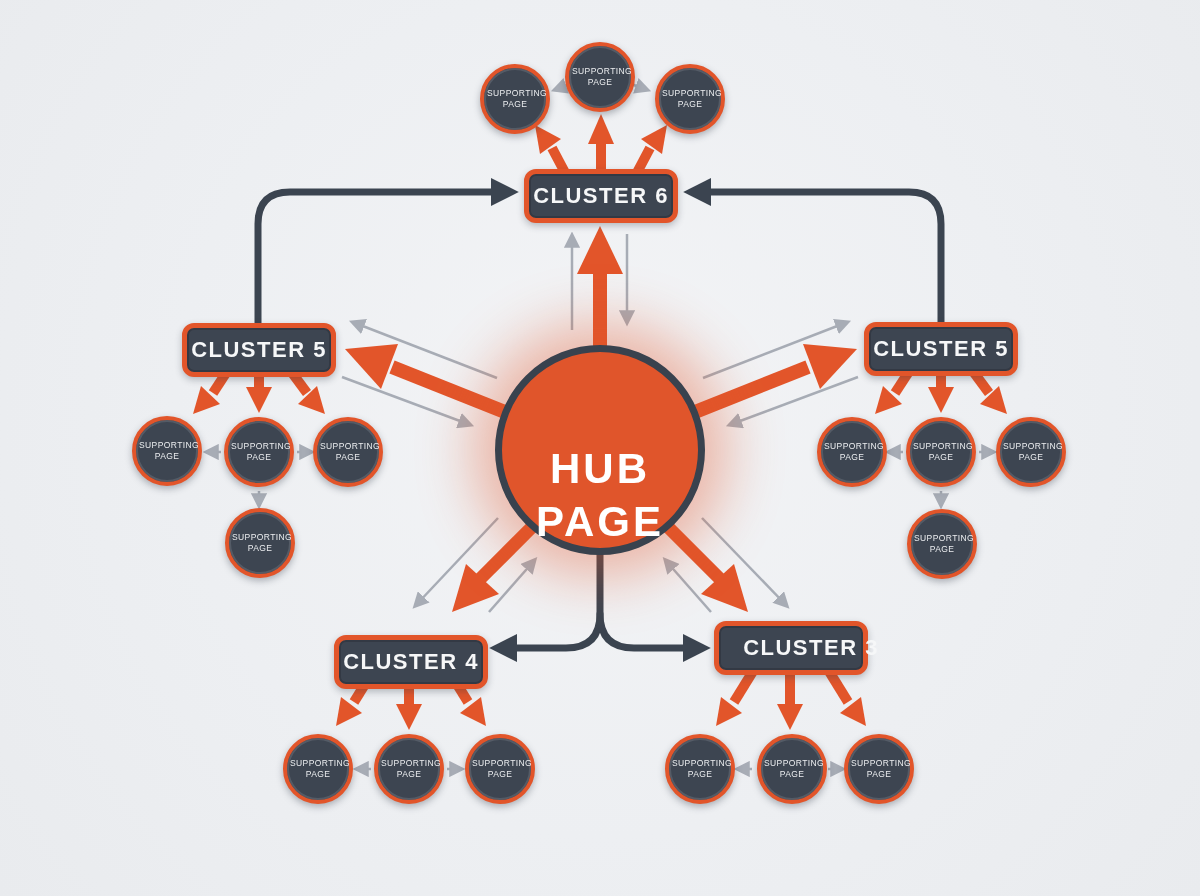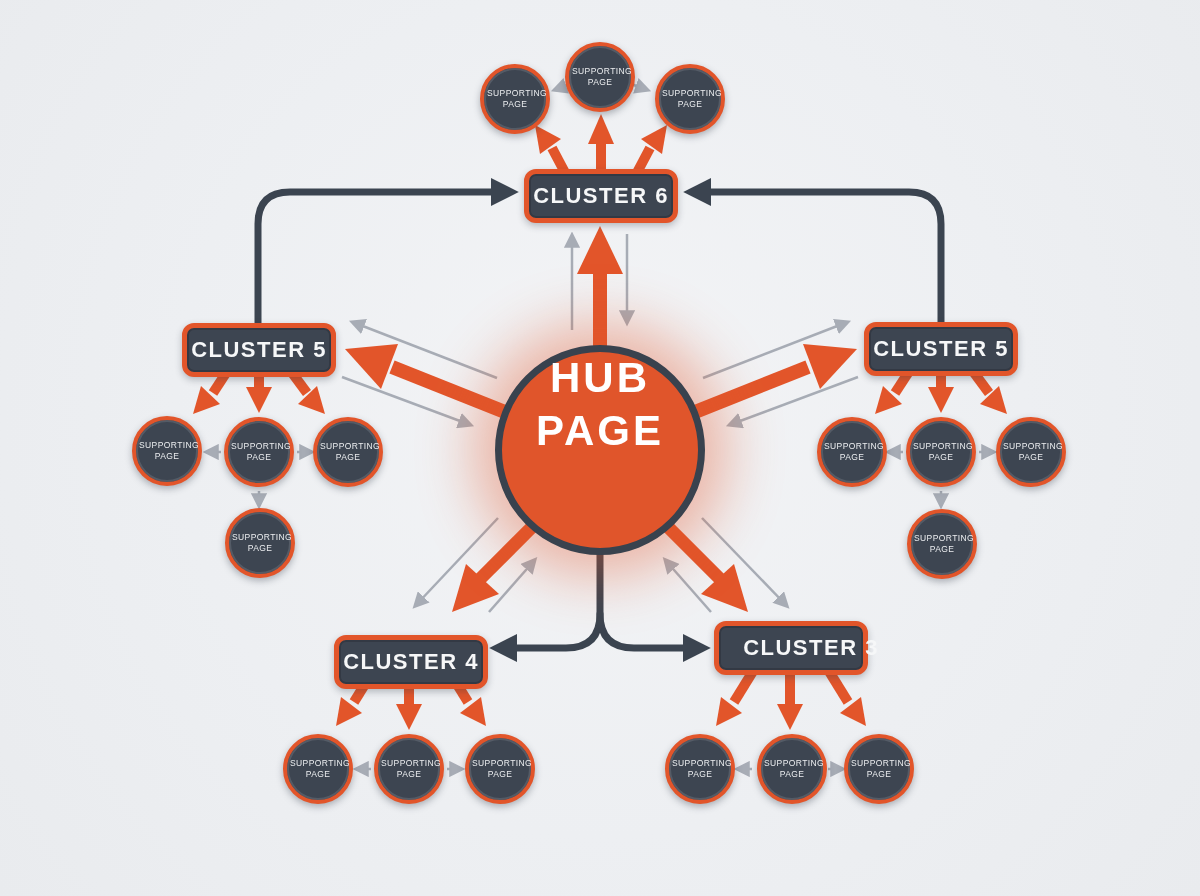--- a/index.html
+++ b/index.html
@@ -23,21 +23,21 @@
     background:#3d4551; border:4px solid #e2552a; border-radius:50%;
     display:flex; align-items:center; justify-content:center; text-align:center;
     color:#eceef0; font-size:8.5px; font-weight:400; letter-spacing:.4px; line-height:1.3;
     box-shadow:0 3px 7px rgba(45,55,70,.35), inset 0 0 0 2px rgba(255,255,255,.12);
     z-index:2; padding:4px;
   }
   .node-circle span { width:56px; display:block; }
   .hub {
     position:absolute; left:495px; top:345px; width:210px; height:210px; box-sizing:border-box;
     background:#e0552b; border:7px solid #39424e; border-radius:50%;
-    display:flex; align-items:flex-start; justify-content:center; text-align:center;
+    display:flex; align-items:flex-end; justify-content:center; text-align:center;
     color:#ffffff; font-size:42px; font-weight:700; letter-spacing:3px; line-height:1.25;
     box-shadow:0 0 55px 22px rgba(226,85,42,.40);
     z-index:3;
   }
   .hub span { width:150px; display:block; }
 </style>
 </head>
 <body>
 
 <div class="stage">

